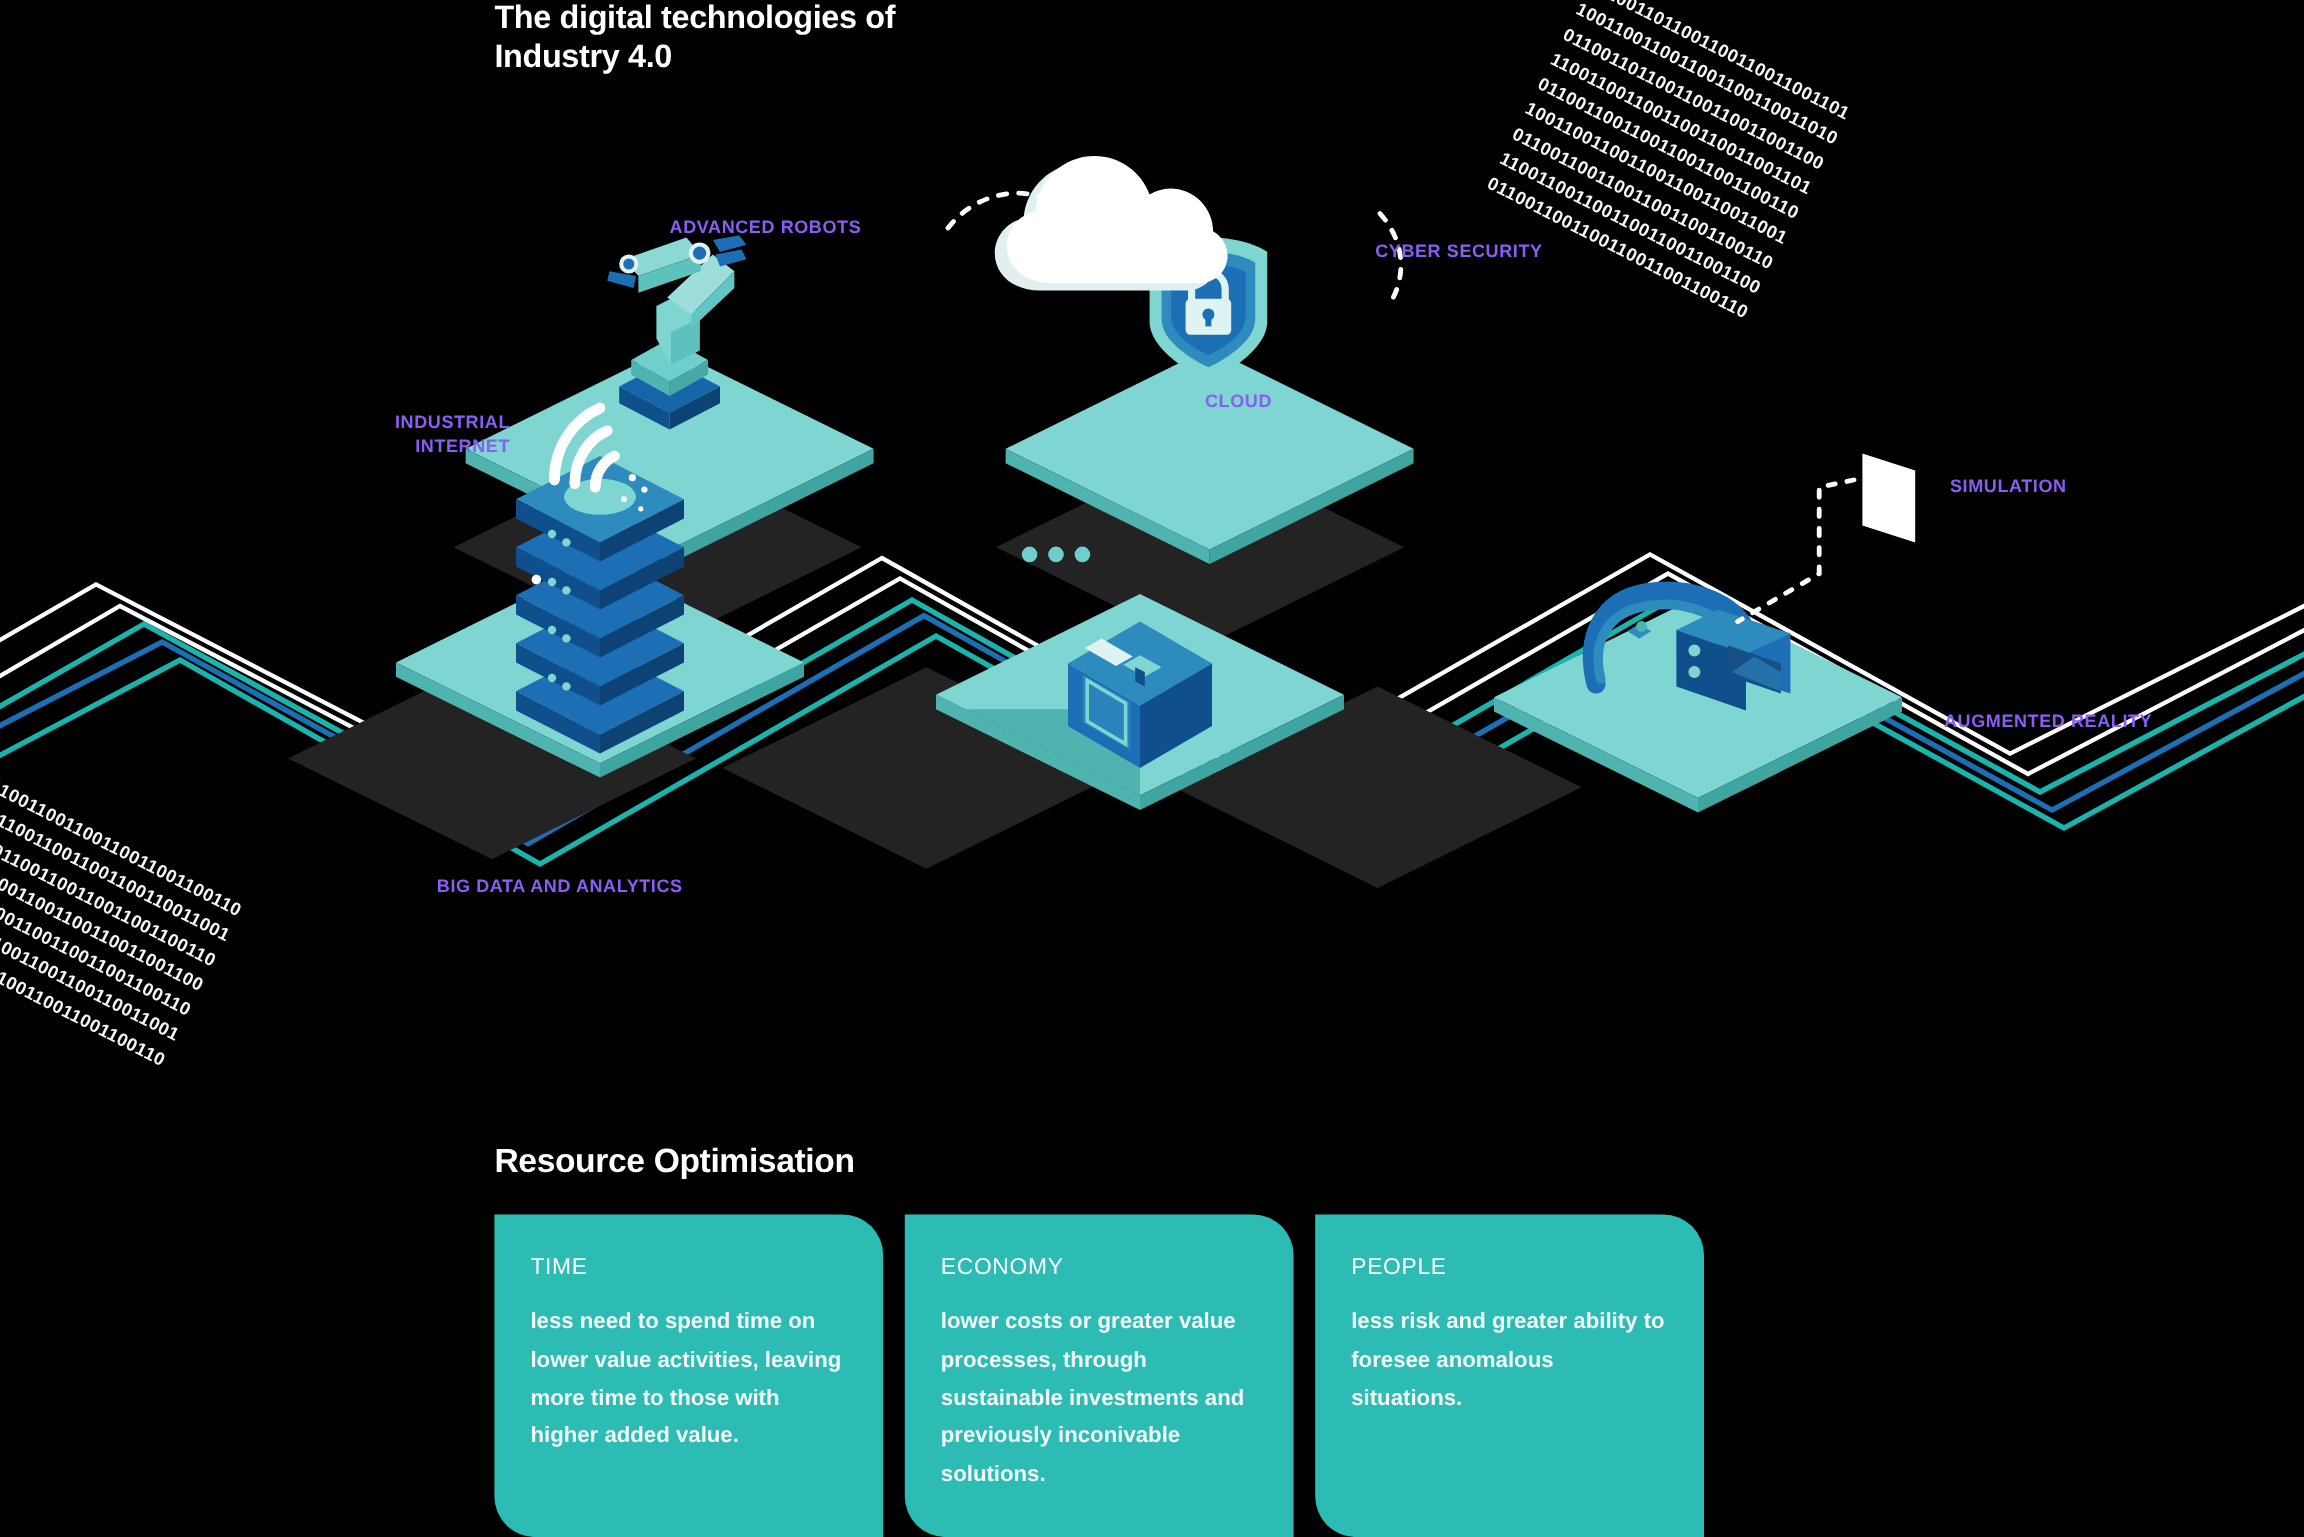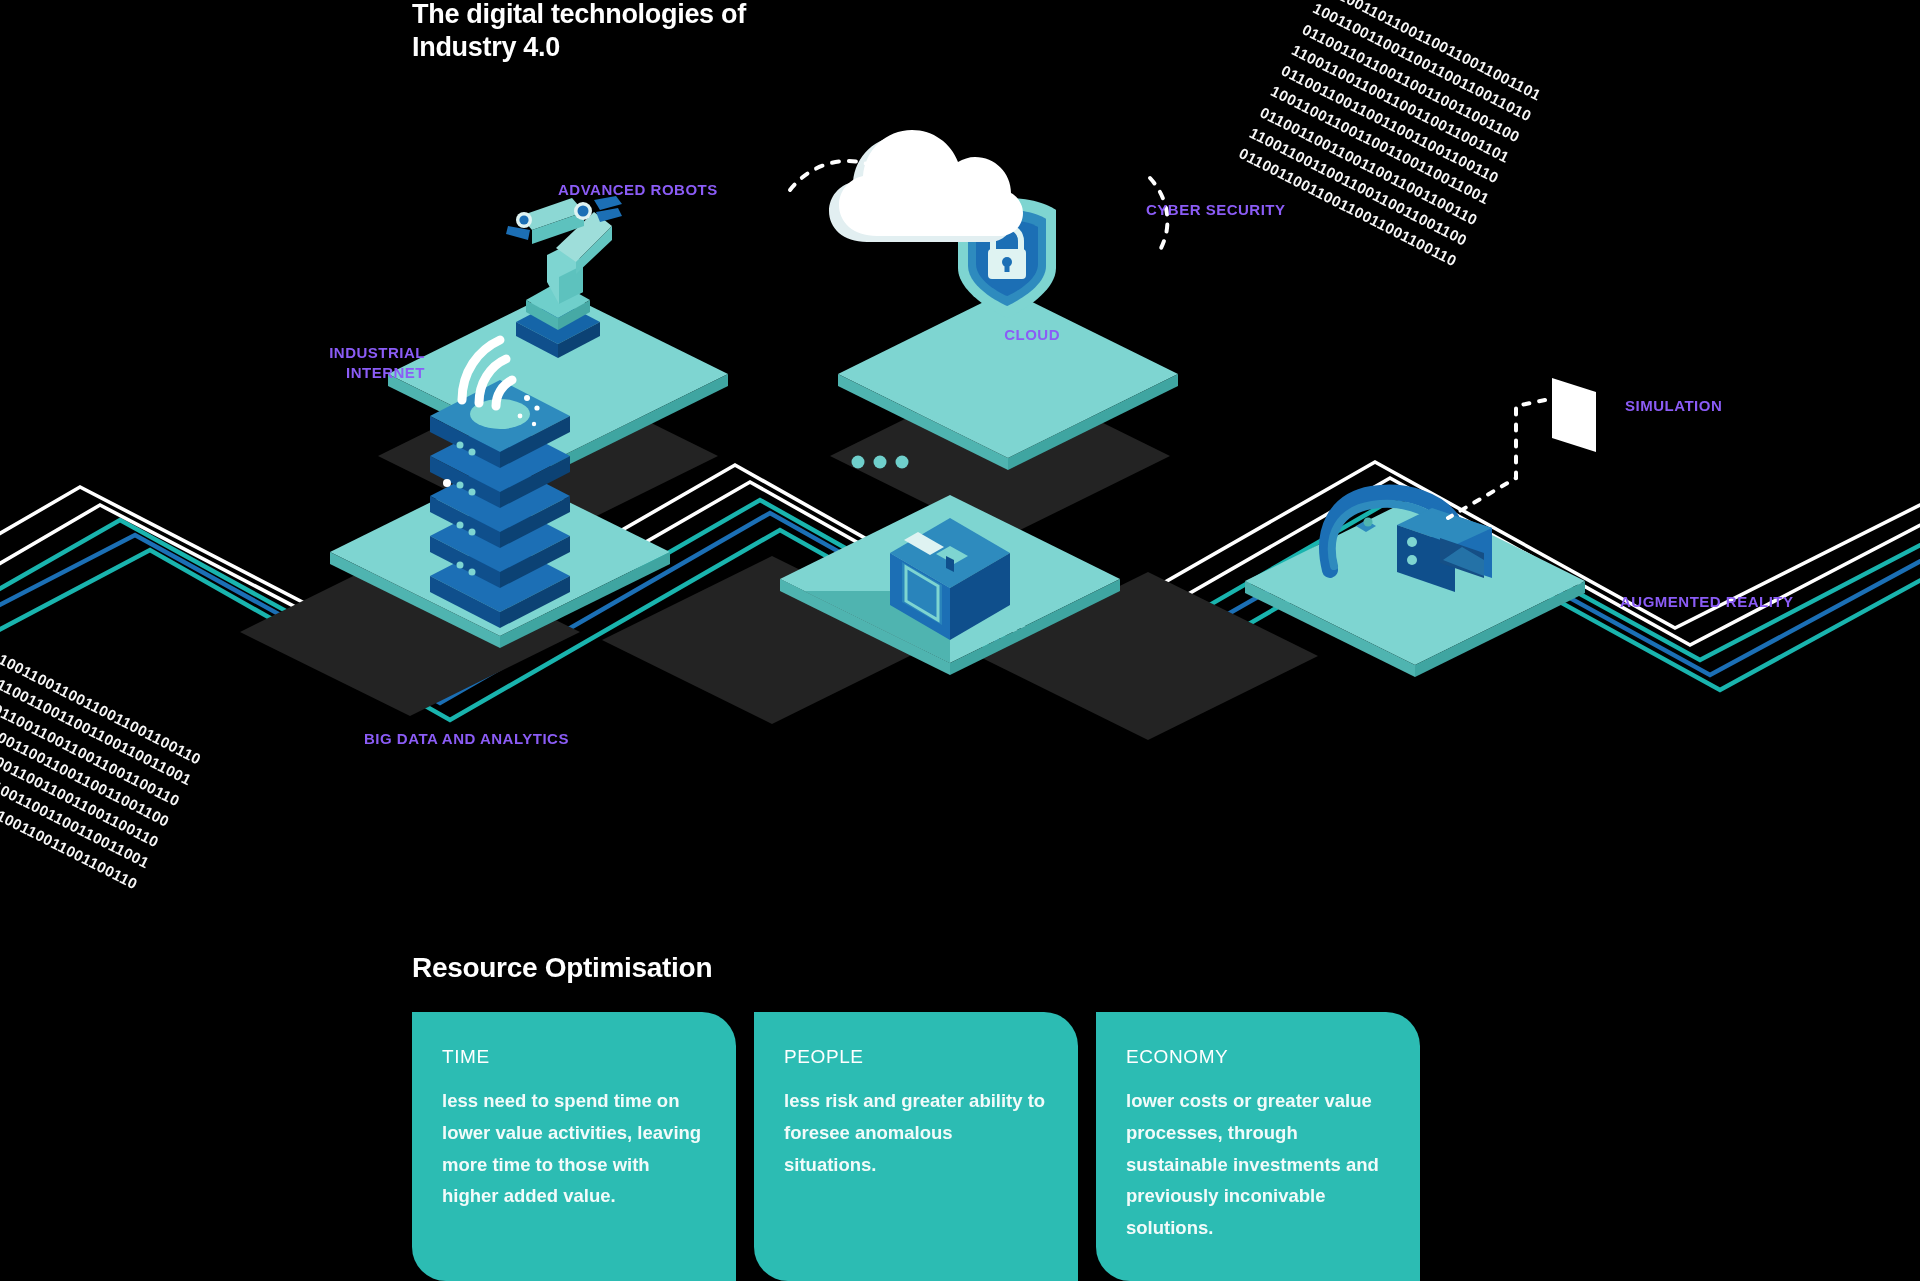--- a/index.html
+++ b/index.html
@@ -323,22 +323,22 @@
 
 
   <div class="section-title">Resource Optimisation</div>
 
   <div class="cards">
     <div class="card">
       <div class="card-title">TIME</div>
       <div class="card-body">less need to spend time on lower value activities, leaving more time to those with higher added value.</div>
     </div>
     <div class="card">
+      <div class="card-title">ECONOMY</div>
+      <div class="card-body">lower costs or greater value processes, through sustainable investments and previously inconivable solutions.</div>
+    </div>
+    <div class="card">
       <div class="card-title">PEOPLE</div>
       <div class="card-body">less risk and greater ability to foresee anomalous situations.</div>
     </div>
-    <div class="card">
-      <div class="card-title">ECONOMY</div>
-      <div class="card-body">lower costs or greater value processes, through sustainable investments and previously inconivable solutions.</div>
-    </div>
   </div>
 
 </div>
 
 </body></html>

